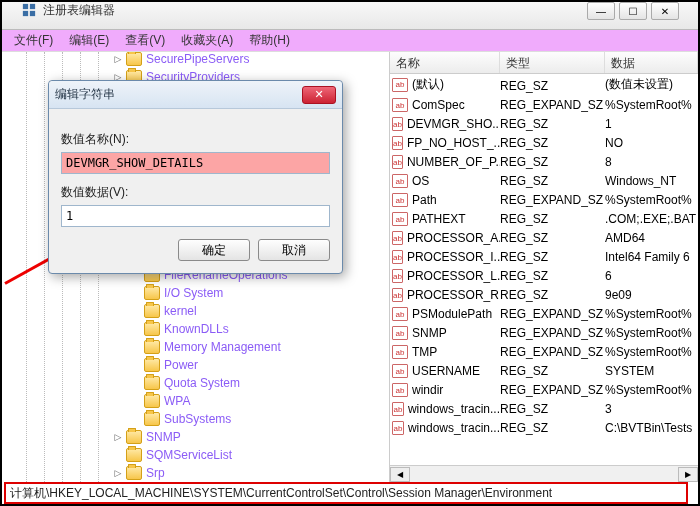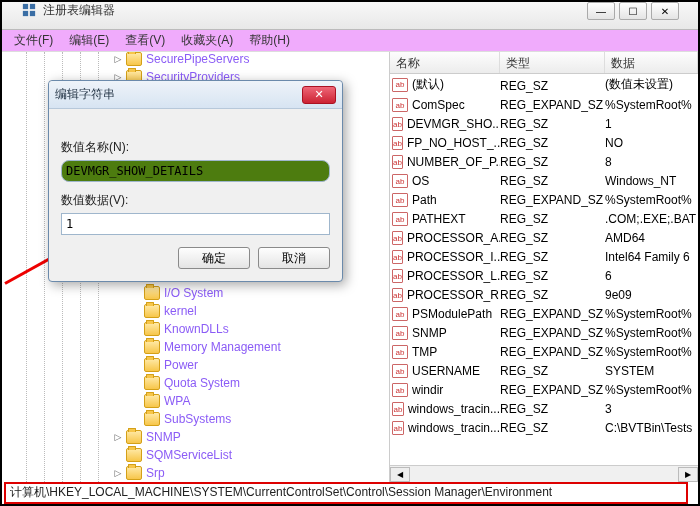--- a/index.html
+++ b/index.html
@@ -23,28 +23,28 @@
 .list-header{display:flex;height:22px;background:linear-gradient(#fdfdfd,#ececec);border-bottom:1px solid #ccc}
 .list-header div{padding:3px 6px;border-right:1px solid #ddd;color:#333}
 .col-name{width:110px}.col-type{width:105px}.col-data{flex:1}
 .list-body{overflow:hidden}
 .list-row{display:flex;height:19px;align-items:flex-end}
 .val-icon{width:16px;height:14px;margin:0 4px 0 2px;border:1px solid #c66;background:#fff;display:inline-flex;align-items:center;justify-content:center;font-size:8px;color:#c33;border-radius:1px}
 .list-row .c1{width:110px;overflow:hidden;white-space:nowrap;display:flex;align-items:center}
 .list-row .c2{width:105px;overflow:hidden;white-space:nowrap}
 .list-row .c3{flex:1;overflow:hidden;white-space:nowrap}
 .list-scroll-h{position:absolute;left:0;right:0;bottom:0;height:17px;background:#f0f0f0;border-top:1px solid #ccc;display:flex;align-items:center}
-.statusbar{height:22px;border:2px solid #d00;display:flex;align-items:flex-start;padding:0 4px;color:#222;background:#fff;margin:0 10px 2px 2px}
+.statusbar{height:22px;border:2px solid #d00;display:flex;align-items:center;padding:0 4px;color:#222;background:#fff;margin:0 10px 2px 2px}
 
 .dialog{position:absolute;left:46px;top:78px;width:295px;border:1px solid #6b8aab;background:#f0f0f0;box-shadow:3px 3px 12px rgba(0,0,0,.35);border-radius:4px}
 .dialog-title{height:28px;background:linear-gradient(#eef3f9,#d7e4f2);display:flex;align-items:center;padding:0 6px;border-bottom:1px solid #b7c8da;border-radius:4px 4px 0 0}
 .dialog-title .t{flex:1;color:#234}
 .dialog-close{width:34px;height:18px;background:linear-gradient(#e67,#c23);border:1px solid #a12;border-radius:3px;display:flex;align-items:center;justify-content:center;color:#fff;font-size:11px}
 .dialog-body{padding:10px 12px 12px}
-.dialog-body label{display:block;color:#222;margin:20px 0 4px}
+.dialog-body label{display:block;color:#222;margin:12px 0 4px}
 .dialog-body input{width:100%;height:22px;border:1px solid #9fb6cc;padding:0 4px;background:#fff;font-family:Consolas,monospace;font-size:12px}
 .dialog-footer{display:flex;justify-content:flex-end;gap:8px;margin-top:12px}
 .dialog-footer button{width:72px;height:22px;border:1px solid #8a8a8a;background:linear-gradient(#fefefe,#e4e4e4);border-radius:3px}
 .arrow{position:absolute;left:3px;top:280px;width:190px;height:3px;background:#e00;transform-origin:left center;transform:rotate(-29deg)}
 .arrow::after{content:"";position:absolute;right:-2px;top:-6px;border:7px solid transparent;border-left:14px solid #e00}
 
 .vlines{position:absolute;top:0;bottom:0;border-left:1px dotted #bbb}
 </style>
 </head>
 <body>
@@ -391,21 +391,21 @@
 
 <div class="arrow"></div>
 
 <div class="dialog">
   <div class="dialog-title">
     <span class="t">编辑字符串</span>
     <div class="dialog-close">✕</div>
   </div>
   <div class="dialog-body">
     <label>数值名称(N):</label>
-    <input type="text" readonly="" style="background: #4d7c0f; border-radius: 8px;" value="DEVMGR_SHOW_DETAILS">
+    <input type="text" readonly="" style="background: #fca5a5;" value="DEVMGR_SHOW_DETAILS">
     <label style="margin-top:10px">数值数据(V):</label>
     <input type="text" value="1" style="">
     <div class="dialog-footer">
       <button>确定</button>
       <button>取消</button>
     </div>
   </div>
 </div>
 
 </body></html>

